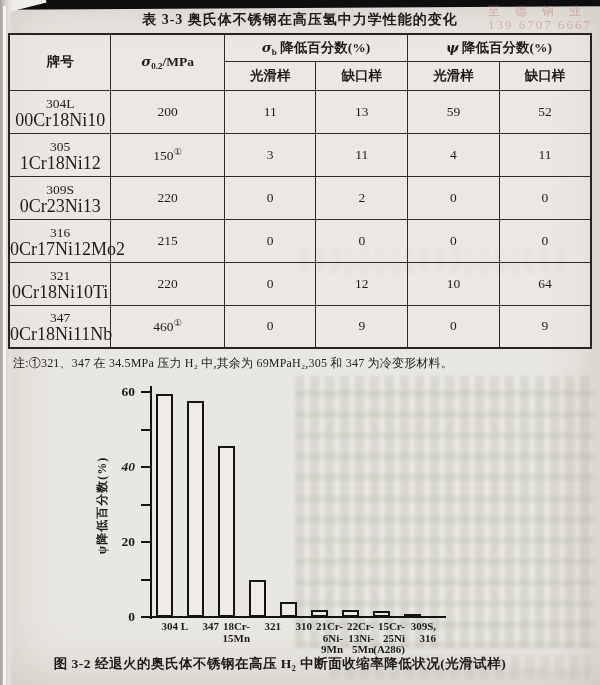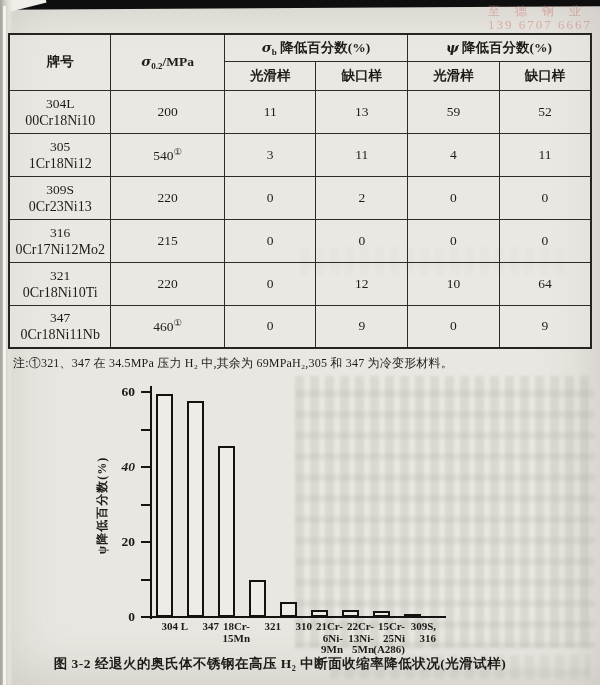--- a/index.html
+++ b/index.html
@@ -36,21 +36,21 @@
     text-align:center; font-size:14px; font-weight:700; letter-spacing:1px; }
   table.prop { position:absolute; left:8px; top:33px; width:584px;
     border-collapse:collapse; table-layout:fixed; }
   table.prop th, table.prop td { border:1.5px solid #2e2b27; text-align:center;
     vertical-align:middle; font-size:13.5px; background:rgba(236,234,229,.55); }
   table.prop { border:2.5px solid #262420; }
   th.h-group { height:27px; font-weight:700; font-size:13px; }
   th.h-sub { height:29px; font-weight:700; font-size:13px; }
   td.cell { height:43px; }
   td.grade { line-height:17px; font-size:13px;margin-left:47px; }
-  .grade .desig { font-size:14px; }
+  .grade .desig { font-size:18px; }
   .sym { font-style:italic; font-family:"DejaVu Serif",serif; }
   .sub { font-size:9px; vertical-align:-3px; }
   .supnote { font-size:9.5px; vertical-align:5px; }
   .footnote { position:absolute; left:13px; top:355px; font-size:12px; letter-spacing:.2px; }
   
   .chart { position:absolute; left:0; top:372px; width:600px; height:285px; }
   .yaxis { position:absolute; left:150px; top:14px; width:2px; height:233px; background:#161412; }
   .xaxis { position:absolute; left:150px; top:244px; width:296px; height:2px; background:#161412; }
   .tick { position:absolute; background:#161412; height:2px; width:9px; left:141px; }
   .ticklabel { position:absolute; width:30px; left:105px; text-align:right;
@@ -75,20 +75,21 @@
   <div class="left-sliver"></div>
   <div class="bleed z1"></div>
   <div class="bleed z2"></div>
   <div class="bleed z3"></div>
 
   <div class="watermark">
     <div class="wm1">至 德 钢 业</div>
     <div class="wm2">139 6707 6667</div>
   </div>
 
+  <div class="table-title">表 3-3  奥氏体不锈钢在高压氢中力学性能的变化</div>
 
   <table class="prop">
     <colgroup>
       <col style="width:17.5%">
         <col style="width:19.5%">
       <col style="width:15.75%">
         <col style="width:15.75%">
         <col style="width:15.75%">
         <col style="width:15.75%">
     </colgroup>
@@ -122,21 +123,21 @@
       <td class="cell">11</td>
       <td class="cell">13</td>
       <td class="cell">59</td>
       <td class="cell">52</td>
     </tr>
     <tr>
       <td class="cell grade">
             <div>305</div>
             <div class="desig">1Cr18Ni12</div>
           </td>
-      <td class="cell"><span>540</span><span class="supnote">①</span></td>
+      <td class="cell"><span>150</span><span class="supnote">①</span></td>
       <td class="cell">3</td>
       <td class="cell">11</td>
       <td class="cell">4</td>
       <td class="cell">11</td>
     </tr>
     <tr>
       <td class="cell grade">
             <div>309S</div>
             <div class="desig">0Cr23Ni13</div>
           </td>

